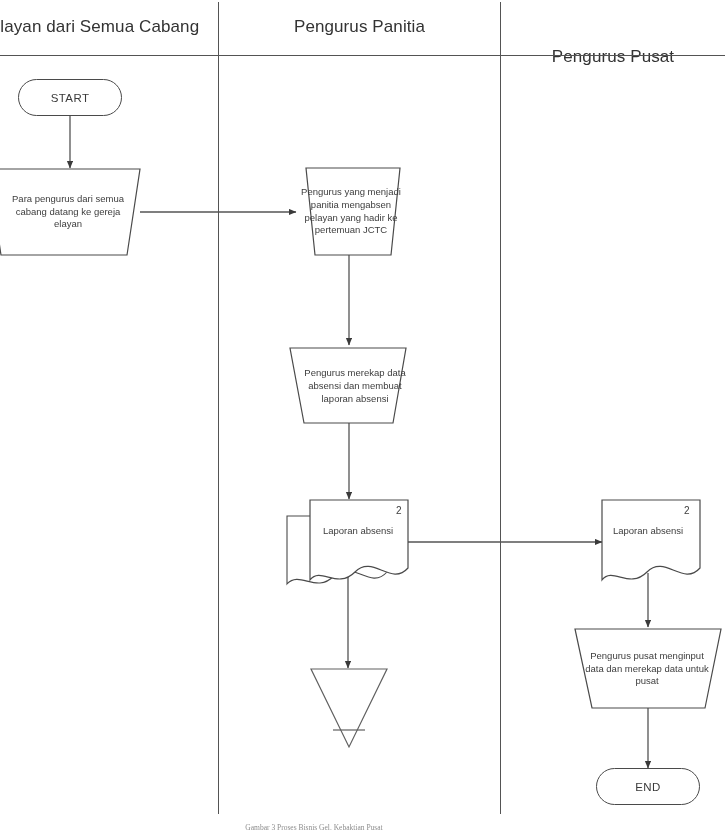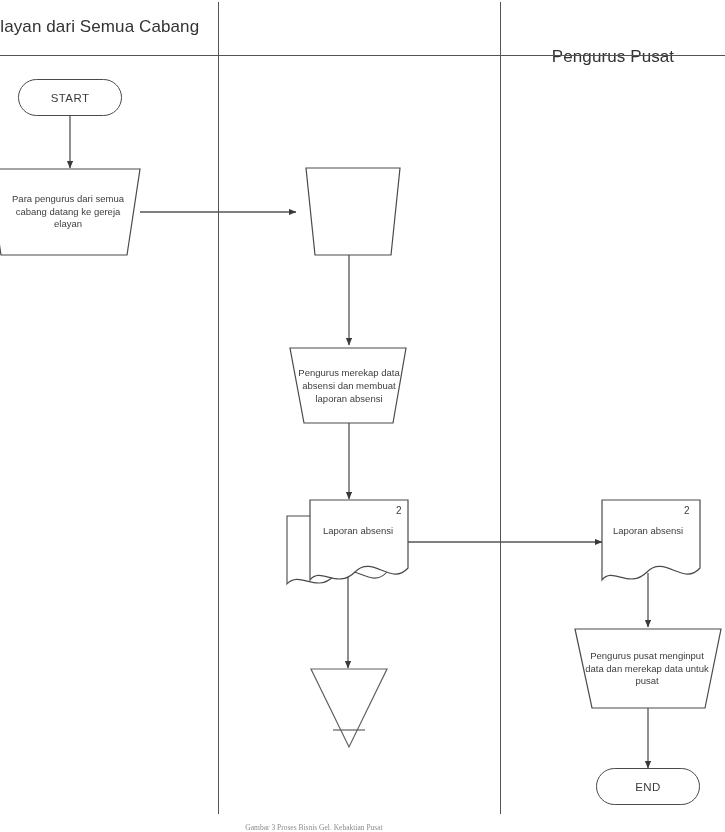--- a/index.html
+++ b/index.html
@@ -98,20 +98,23 @@
   }
 </style>
 </head>
 <body>
 
 <div id="page">
 
   <div class="lane-header clipped" style="left:0px; width:218px;">
     <span class="lane-title">elayan dari Semua Cabang</span>
   </div>
+  <div class="lane-header" style="left:219px; width:281px;">
+    <span class="lane-title">Pengurus Panitia</span>
+  </div>
   <div class="lane-header" style="left:501px; width:224px;margin-top:30px;">
     <span class="lane-title">Pengurus Pusat</span>
   </div>
 
   <div class="rule-h" style="left:0px; top:55px; width:725px;"></div>
   <div class="rule-v" style="left:218px; top:2px; height:812px;"></div>
   <div class="rule-v" style="left:500px; top:2px; height:812px;"></div>
 
   <div class="shape terminator" style="left:18px; top:79px; width:104px; height:37px;">
     <span>START</span>
@@ -144,25 +147,28 @@
   <svg class="shape-svg" style="left:0px; top:168px; width:150px; height:88px;">
     <polygon points="-12,1 140,1 127,87 1,87" fill="#ffffff" stroke="#4a4a4a" stroke-width="1.2"></polygon>
   </svg>
   <div class="shape-label" style="left:2px; top:172px; width:132px; height:80px;">
     <span>Para pengurus dari semua cabang datang ke gereja elayan</span>
   </div>
 
   <svg class="shape-svg" style="left:296px; top:167px; width:110px; height:89px;">
     <polygon points="10,1 104,1 95,88 19,88" fill="#ffffff" stroke="#4a4a4a" stroke-width="1.2"></polygon>
   </svg>
+  <div class="shape-label" style="left:300px; top:171px; width:102px; height:81px;">
+    <span>Pengurus yang menjadi panitia mengabsen pelayan yang hadir ke pertemuan JCTC</span>
+  </div>
 
   <svg class="shape-svg" style="left:288px; top:347px; width:124px; height:78px;">
     <polygon points="2,1 118,1 105,76 16,76" fill="#ffffff" stroke="#4a4a4a" stroke-width="1.2"></polygon>
   </svg>
-  <div class="shape-label" style="left:294px; top:351px; width:110px; height:71px;">
+  <div class="shape-label" style="left:300px; top:351px; width:110px; height:71px;">
     <span>Pengurus merekap data absensi dan membuat laporan absensi</span>
   </div>
 
   <svg class="shape-svg" style="left:282px; top:496px; width:134px; height:104px;">
 
     <path d="M5,20 L105,20 L105,76 C88,95 70,62 52,80 C34,98 18,74 5,88 Z" fill="#ffffff" stroke="#4a4a4a" stroke-width="1.1"></path>
 
     <path d="M28,4 L126,4 L126,72 C109,91 91,58 73,76 C55,94 39,70 28,84 Z" fill="#ffffff" stroke="#4a4a4a" stroke-width="1.2"></path>
   </svg>
   <div class="shape-label" style="left:310px; top:505px; width:96px; height:52px;">

